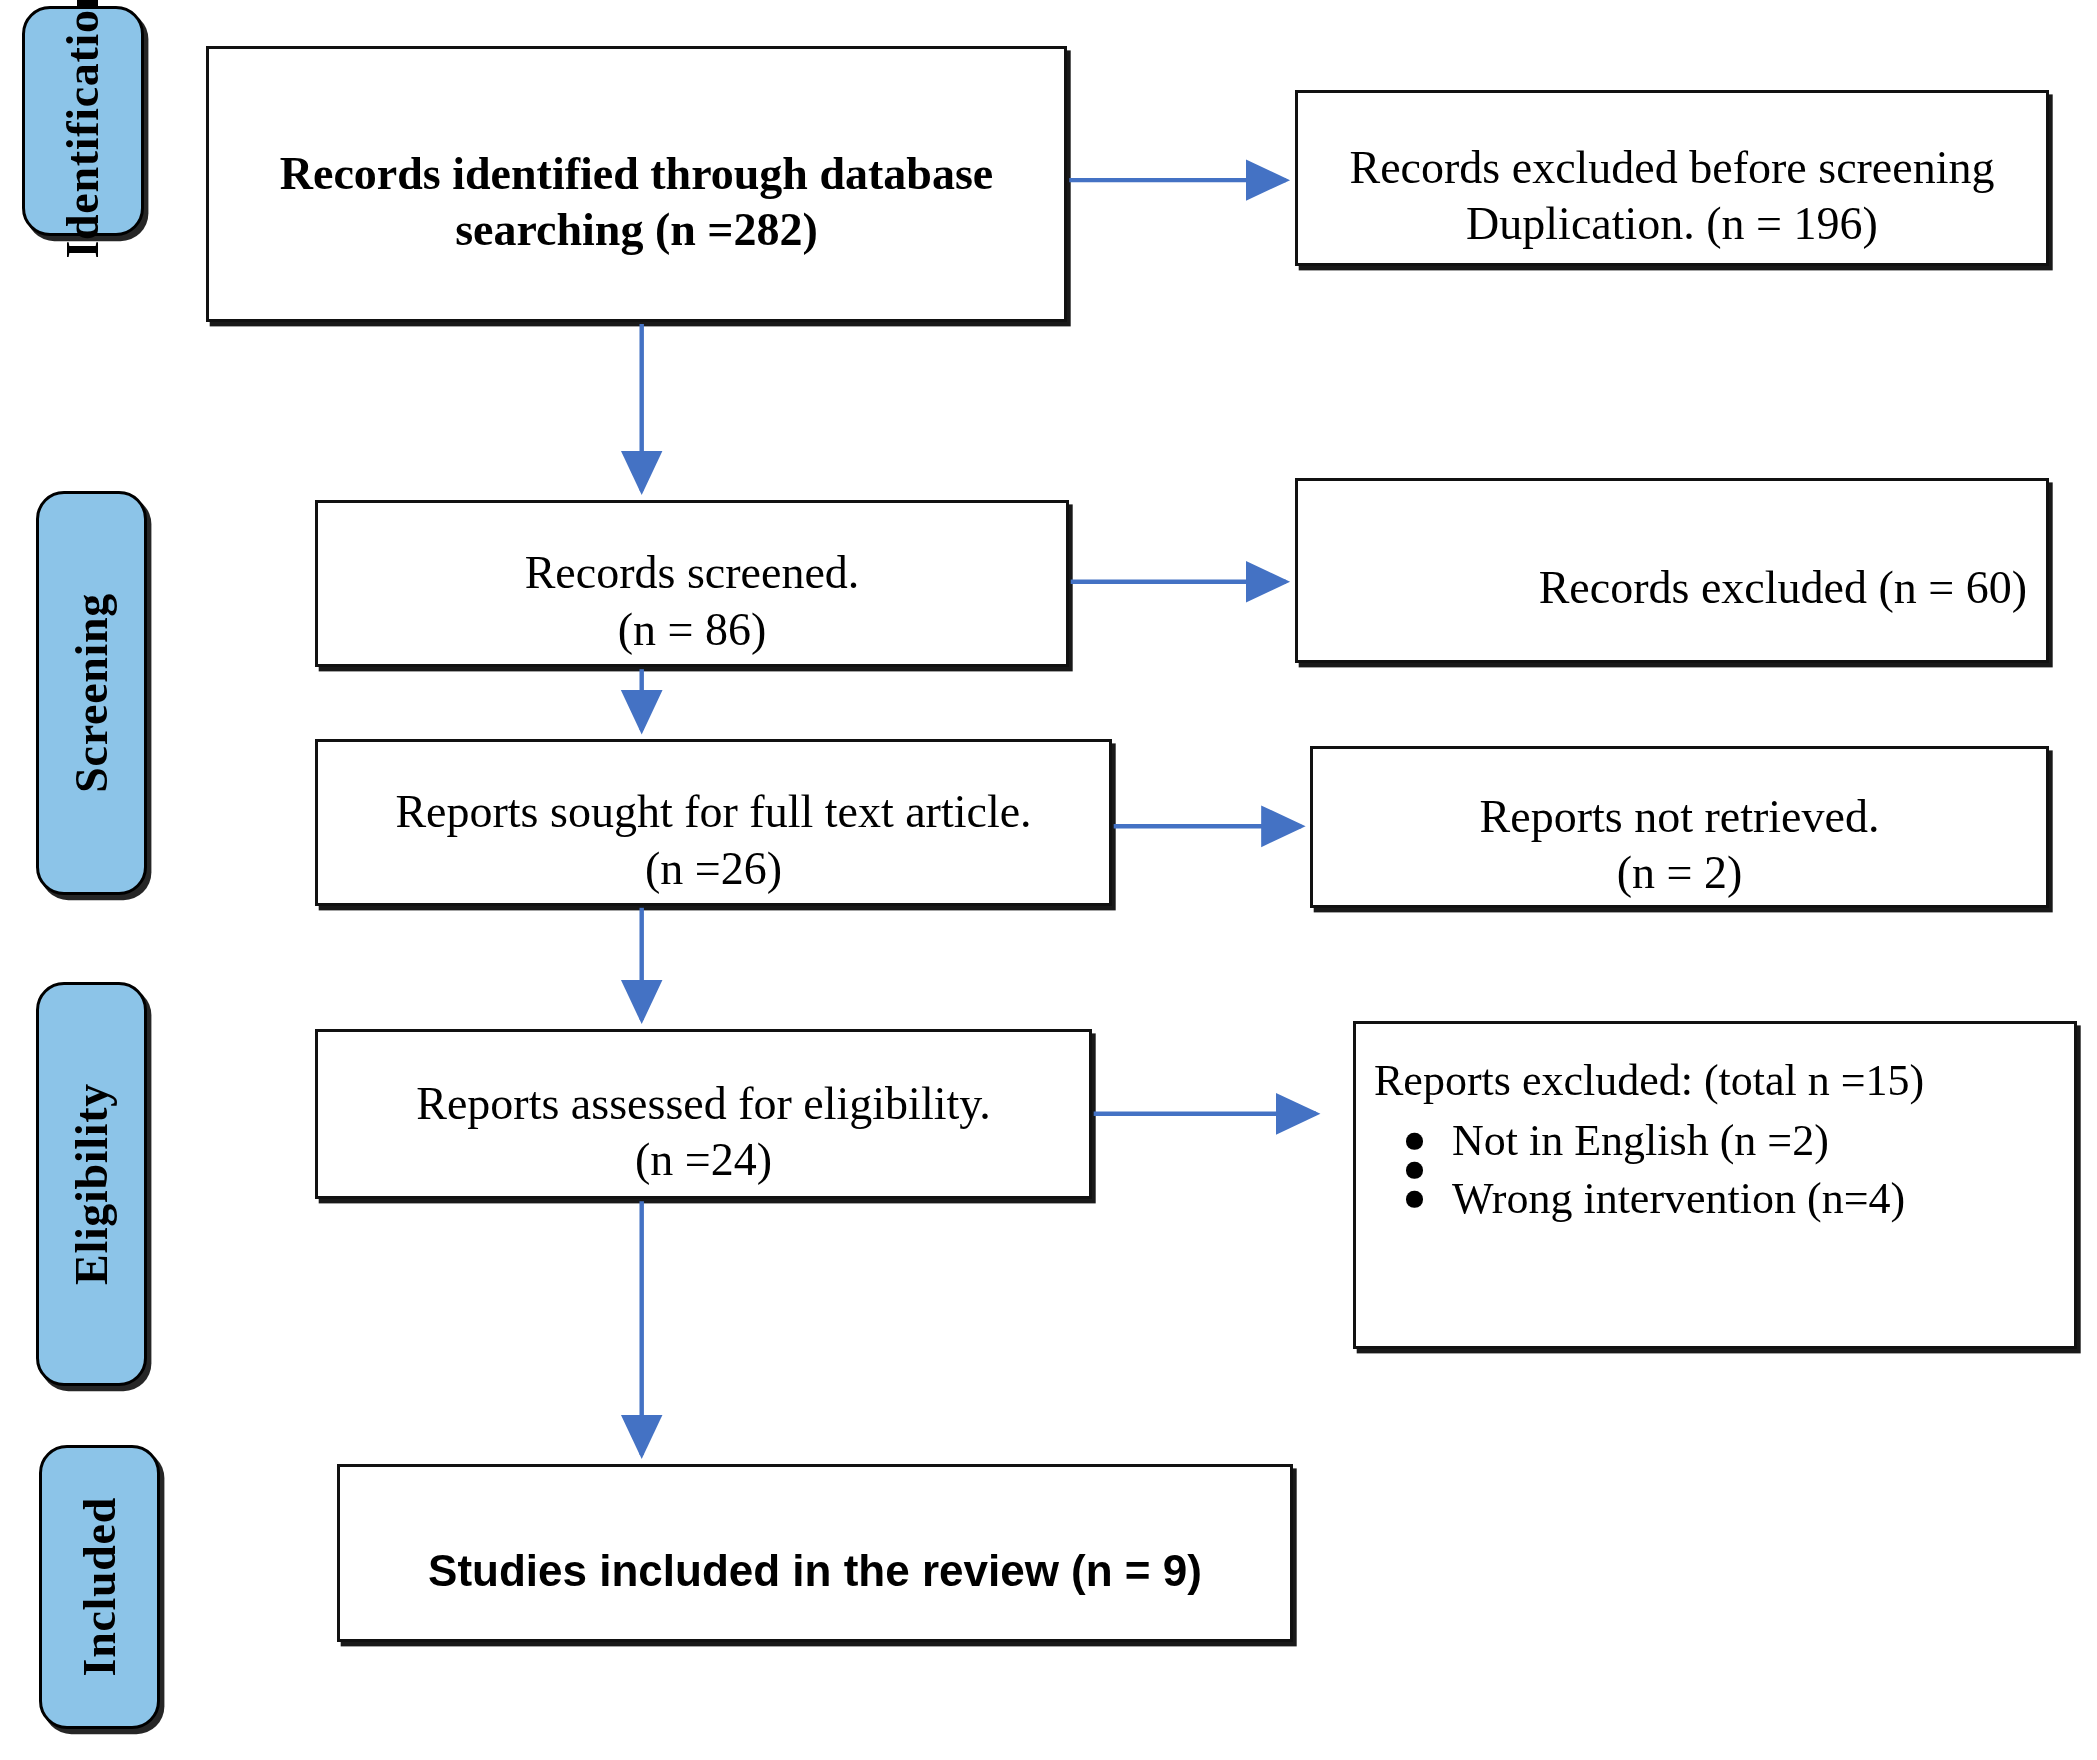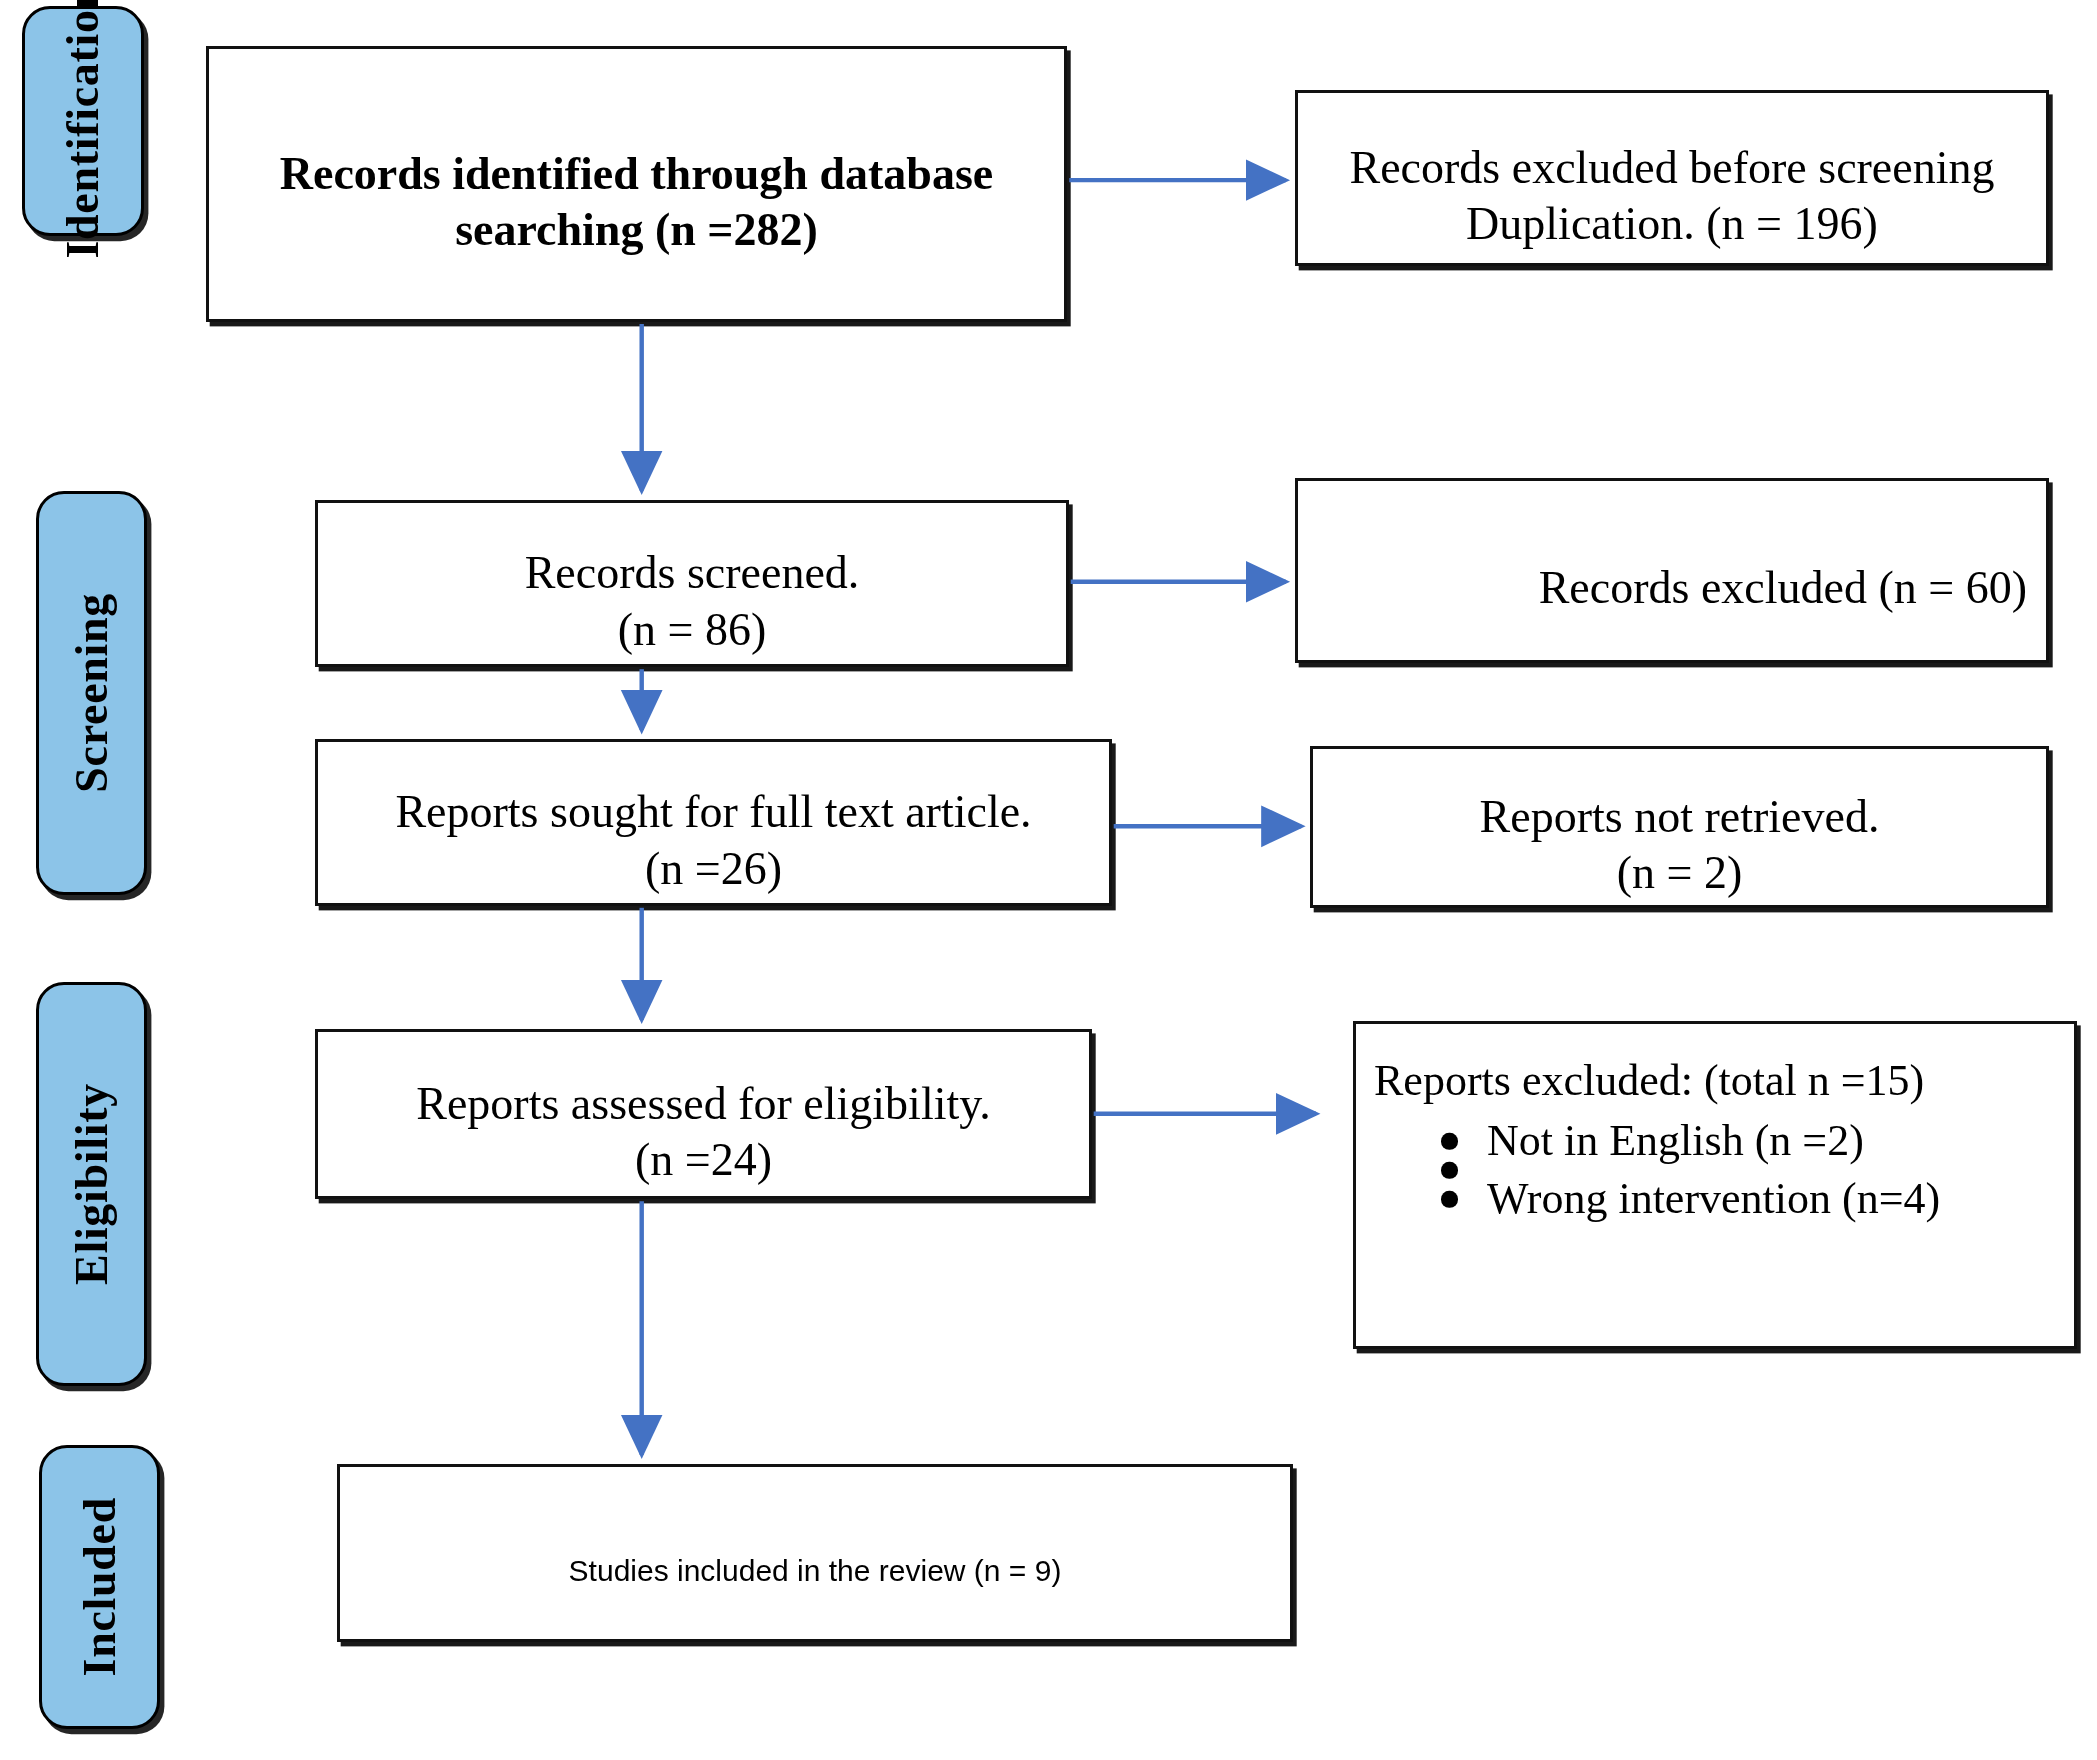--- a/index.html
+++ b/index.html
@@ -53,41 +53,41 @@
     line-height:1.22;
     color:#000000;
     text-align:center;
     padding:0 19px;
     white-space:pre-line;
     margin-top:36px;
   }
   .box.bold .box-text{font-weight:bold;}
   .box.sans .box-text{
     font-family:"Liberation Sans", sans-serif;
-    font-size:30px;
-    font-weight:400;
+    font-size:44px;
+    font-weight:700;
   }
 
   
   .box.listbox{
     display:block;
     padding:31px 0 0 0;
     margin-left:28px;
   }
   .listbox .list-heading{
     font-family:"Liberation Serif", serif;
     font-size:44px;
     line-height:1.2;
     color:#000000;
     padding-left:18px;
     white-space:nowrap;
   }
   .listbox ul{
     margin:4.4px 0 0 0;
-    padding-left:81px;
+    padding-left:46px;
     list-style:none;
   }
   .listbox ul li{
     font-family:"Liberation Serif", serif;
     font-size:44px;
     line-height:1.32;
     color:#000000;
     position:relative;
     padding-left:50px;
     white-space:nowrap;

